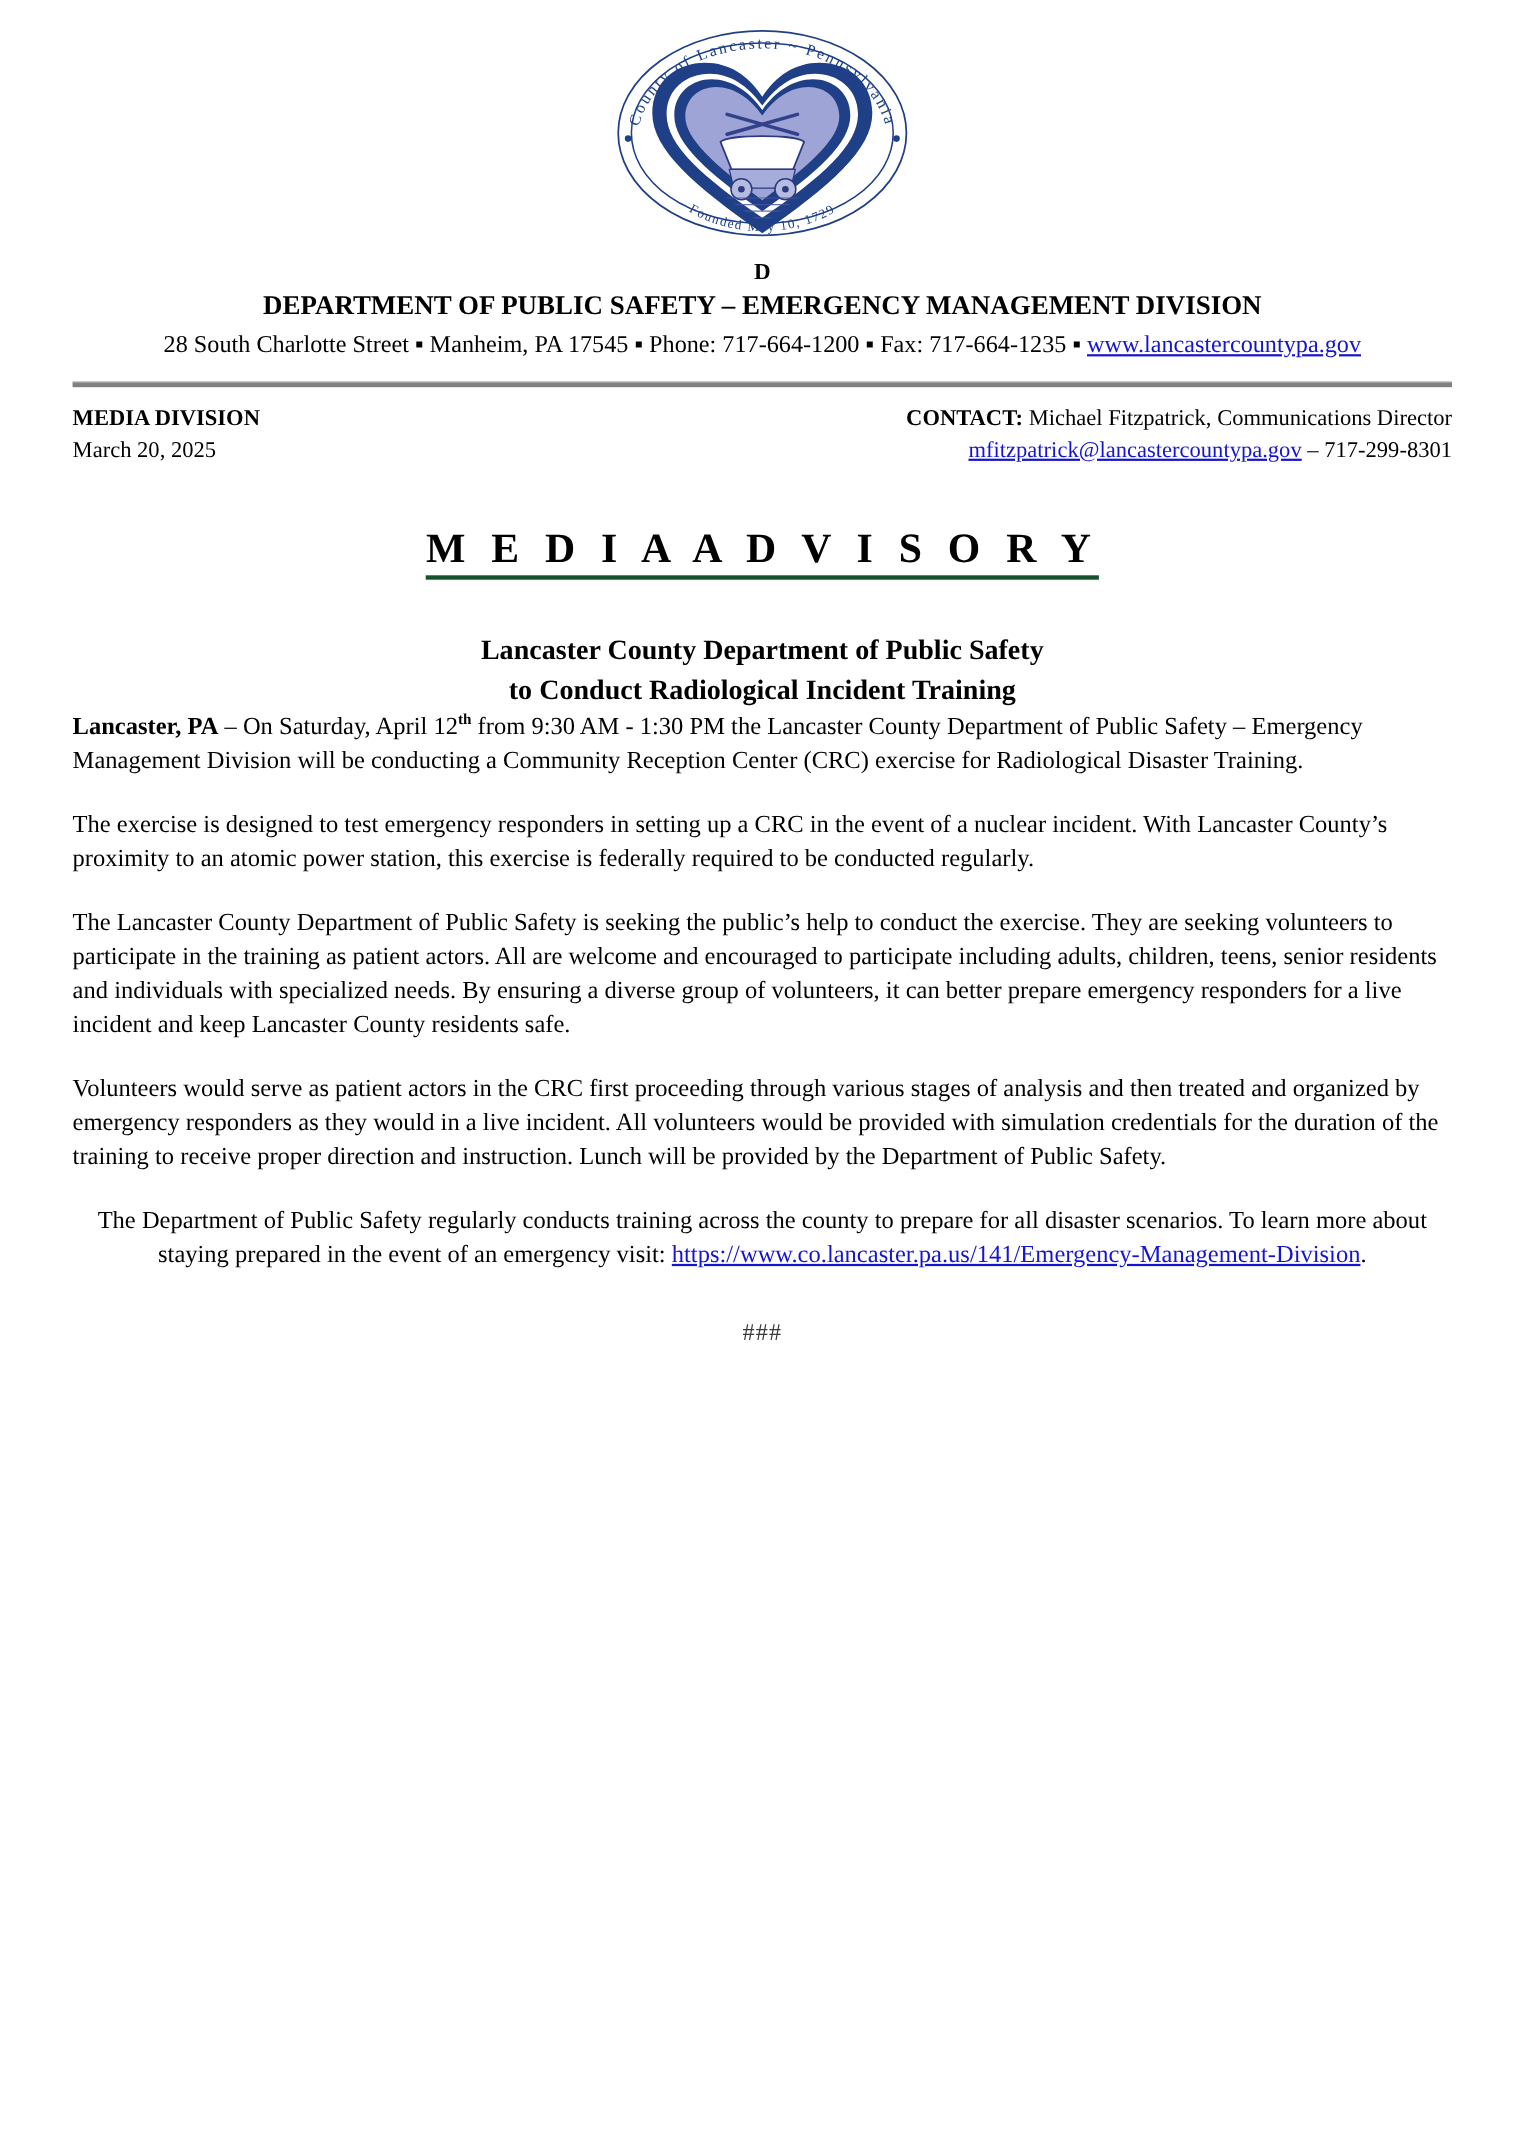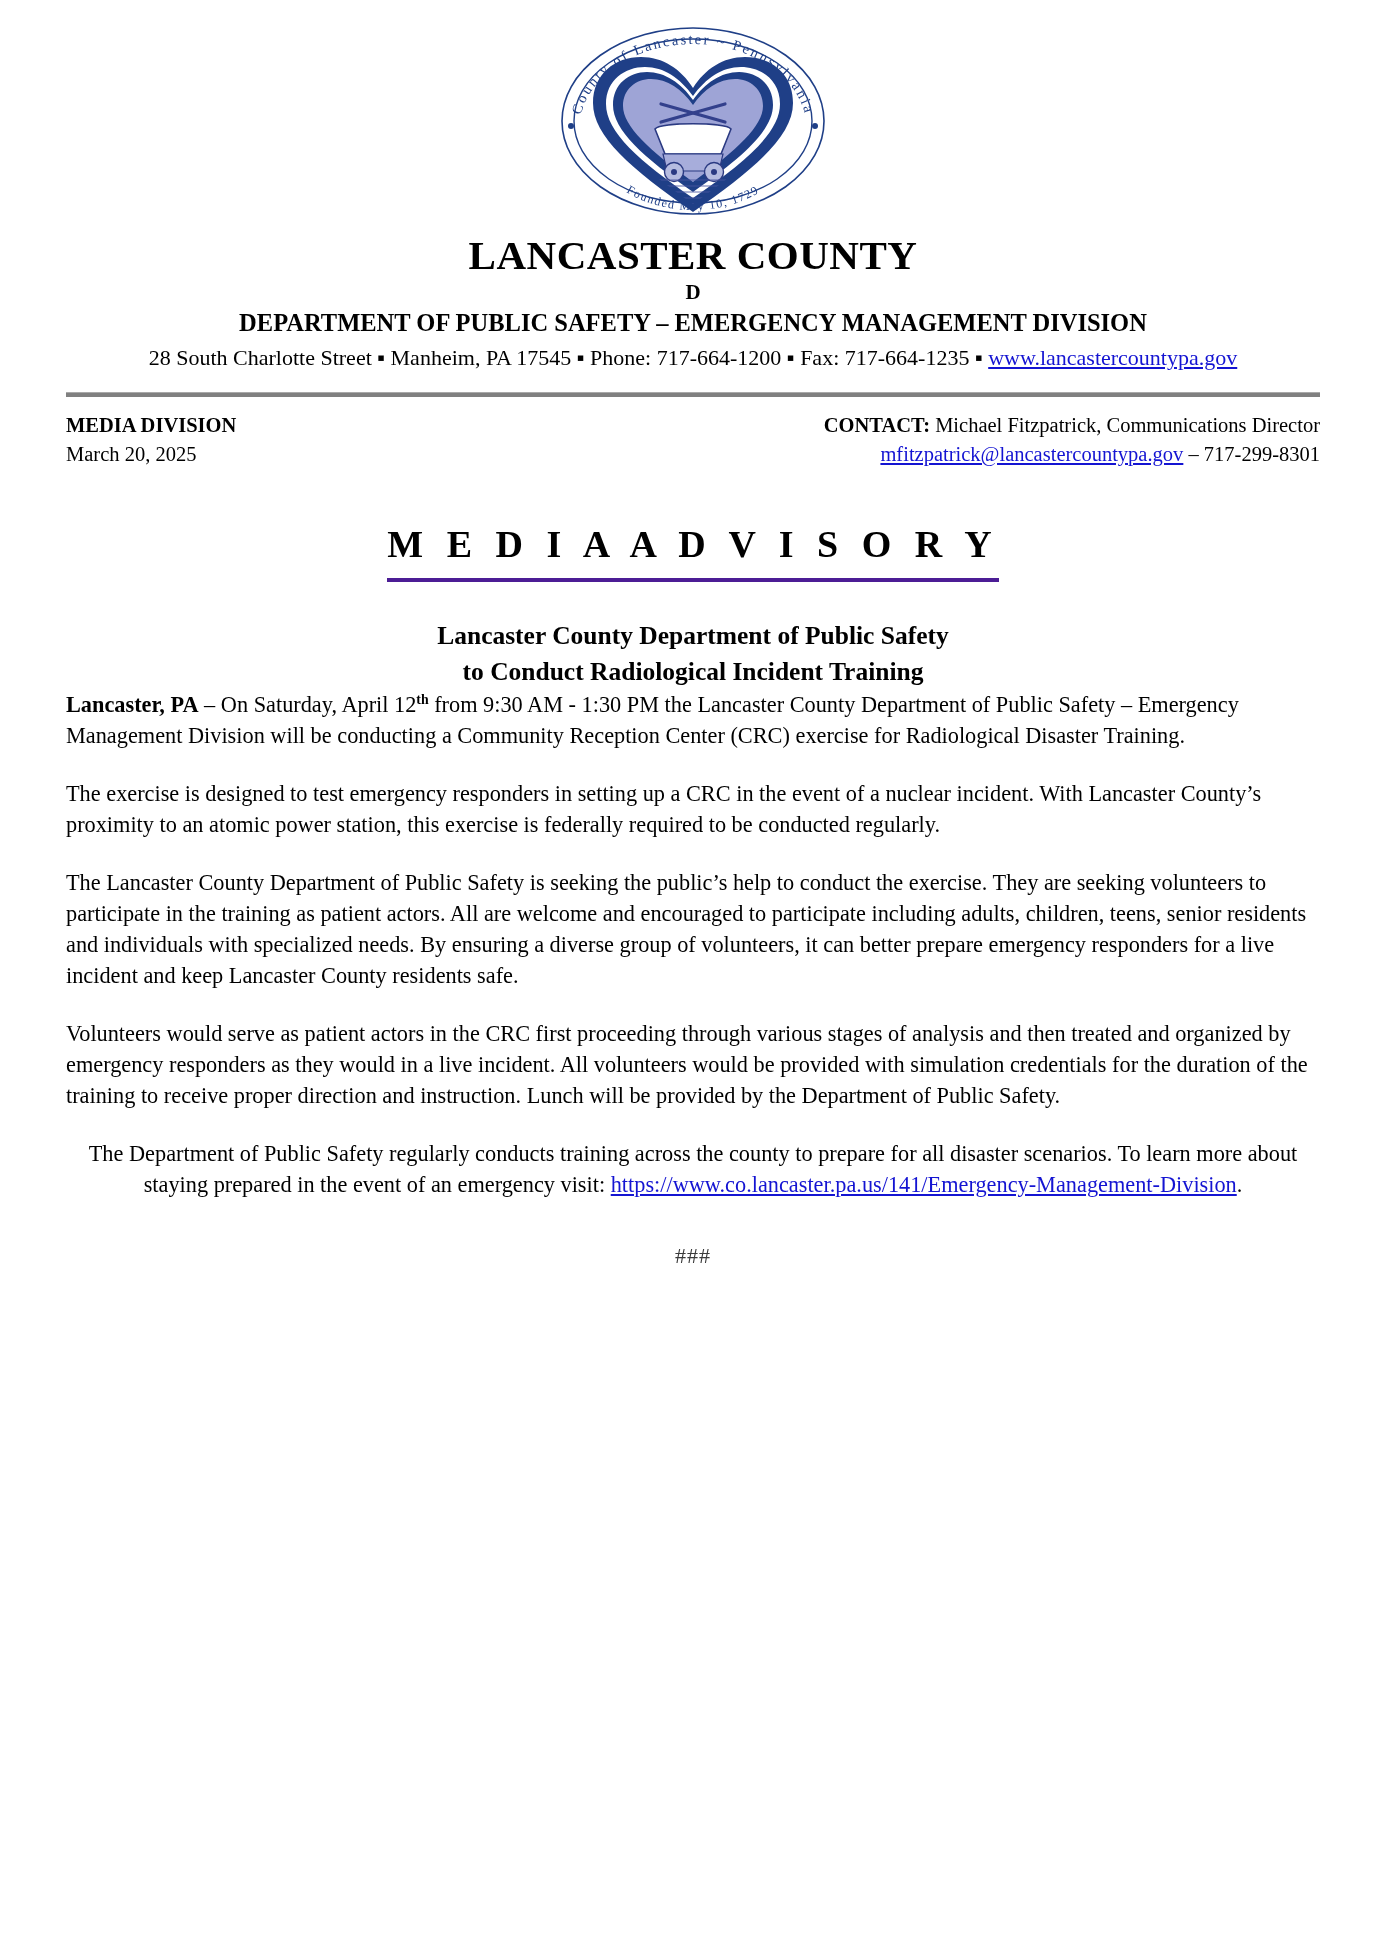--- a/index.html
+++ b/index.html
@@ -96,22 +96,22 @@
 
   
   .big-title {
     text-align: center;
     margin-top: 54px;
     font-size: 38px;
     font-weight: bold;
     letter-spacing: 7px;
   }
   .big-title span {
-    border-bottom: 4px solid #4c1d95;
-    padding-bottom: 13px;
+    border-bottom: 4px solid #14532d;
+    padding-bottom: 3px;
   }
 
   
   .subhead {
     text-align: center;
     margin-top: 52px;
     font-size: 25.5px;
     font-weight: bold;
     line-height: 1.42;
   }
@@ -208,21 +208,20 @@
           <line x1="116" y1="160" x2="186" y2="160"></line>
           <line x1="122" y1="166" x2="180" y2="166"></line>
           <line x1="128" y1="172" x2="174" y2="172"></line>
           <line x1="136" y1="178" x2="166" y2="178"></line>
         </g>
       </g>
     </svg>
   </div>
 
   <div class="letterhead">
-    <div class="lh-county">LANCASTER COUNTY</div>
     <div class="lh-sub-d">D</div>
     <div class="lh-dept">DEPARTMENT OF PUBLIC SAFETY – EMERGENCY MANAGEMENT DIVISION</div>
     <div class="lh-addr"><span>28 South Charlotte Street ▪ Manheim, PA 17545 ▪ Phone: 717-664-1200 ▪ Fax: 717-664-1235 ▪ </span><a href="#">www.lancastercountypa.gov</a></div>
   </div>
 
   <div class="hrule"></div>
 
   <div class="meta">
     <div class="meta-left">
       <div class="meta-strong">MEDIA DIVISION</div>

